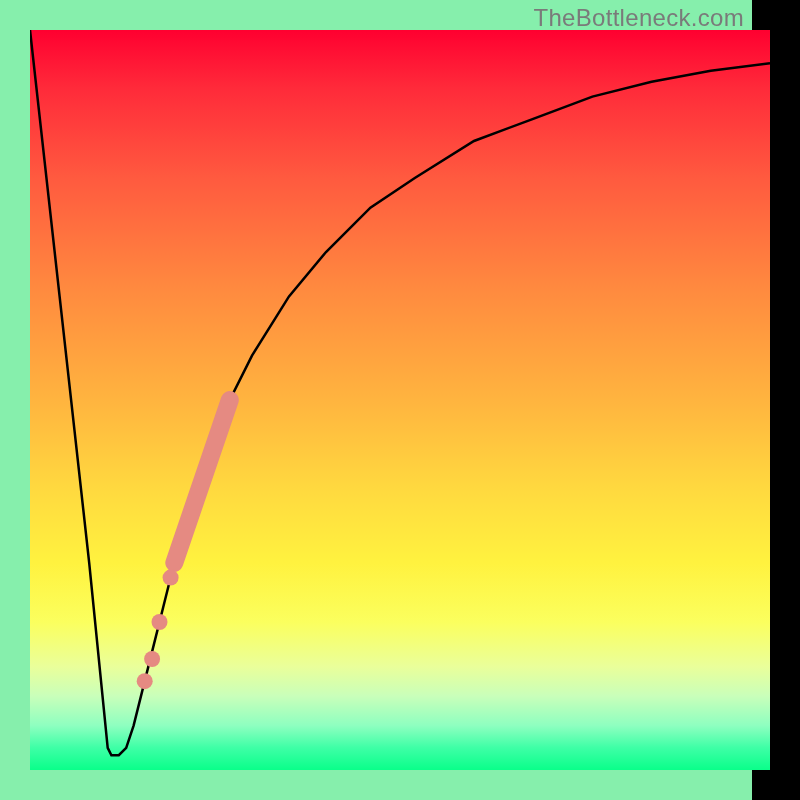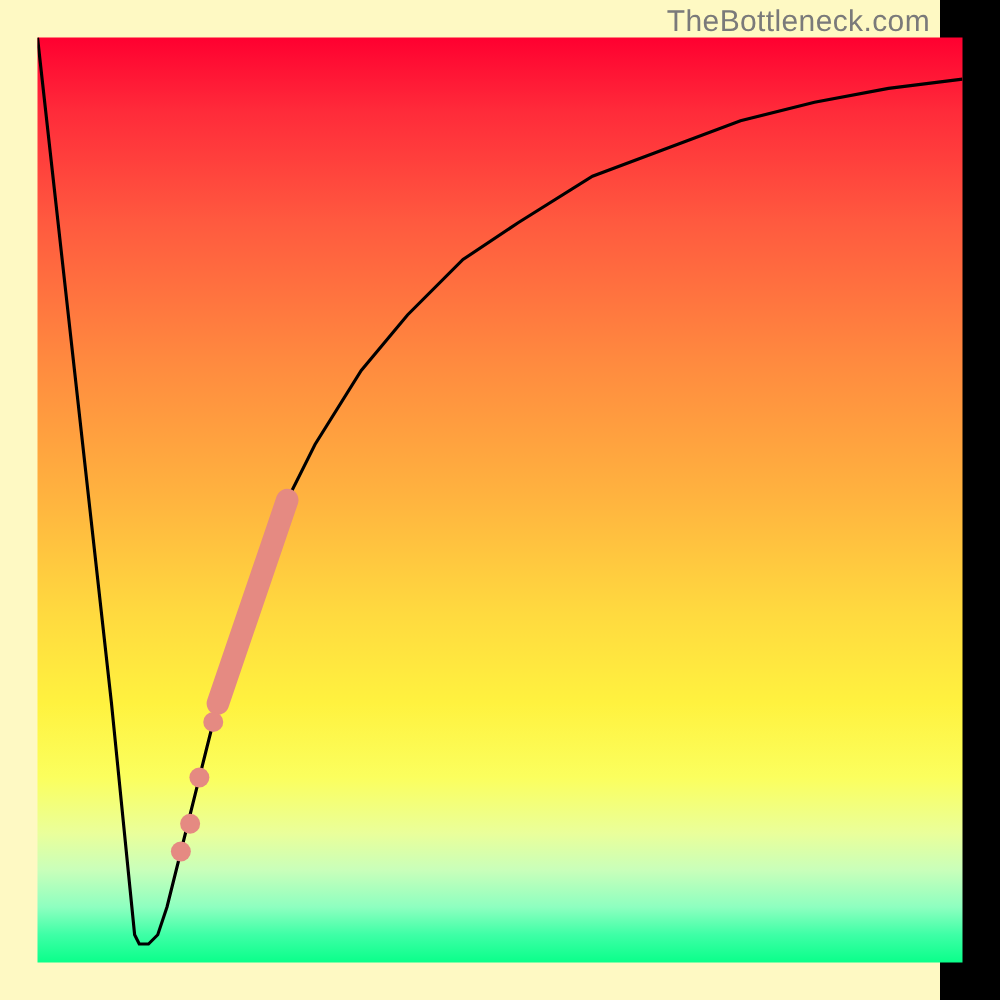--- a/index.html
+++ b/index.html
@@ -8,21 +8,21 @@
     width: 800px;
     height: 800px;
     overflow: hidden;
     background: #000;
     font-family: Arial, Helvetica, sans-serif;
   }
   .frame {
     position: relative;
     width: 752px;
     height: 800px;
-    background: #fef9c3;
+    background: #86efac;
     text-align: center;
   }
   .plot {
     position: absolute;
     left: 30px;
     top: 30px;
     width: 740px;
     height: 740px;
     
     background: linear-gradient(

